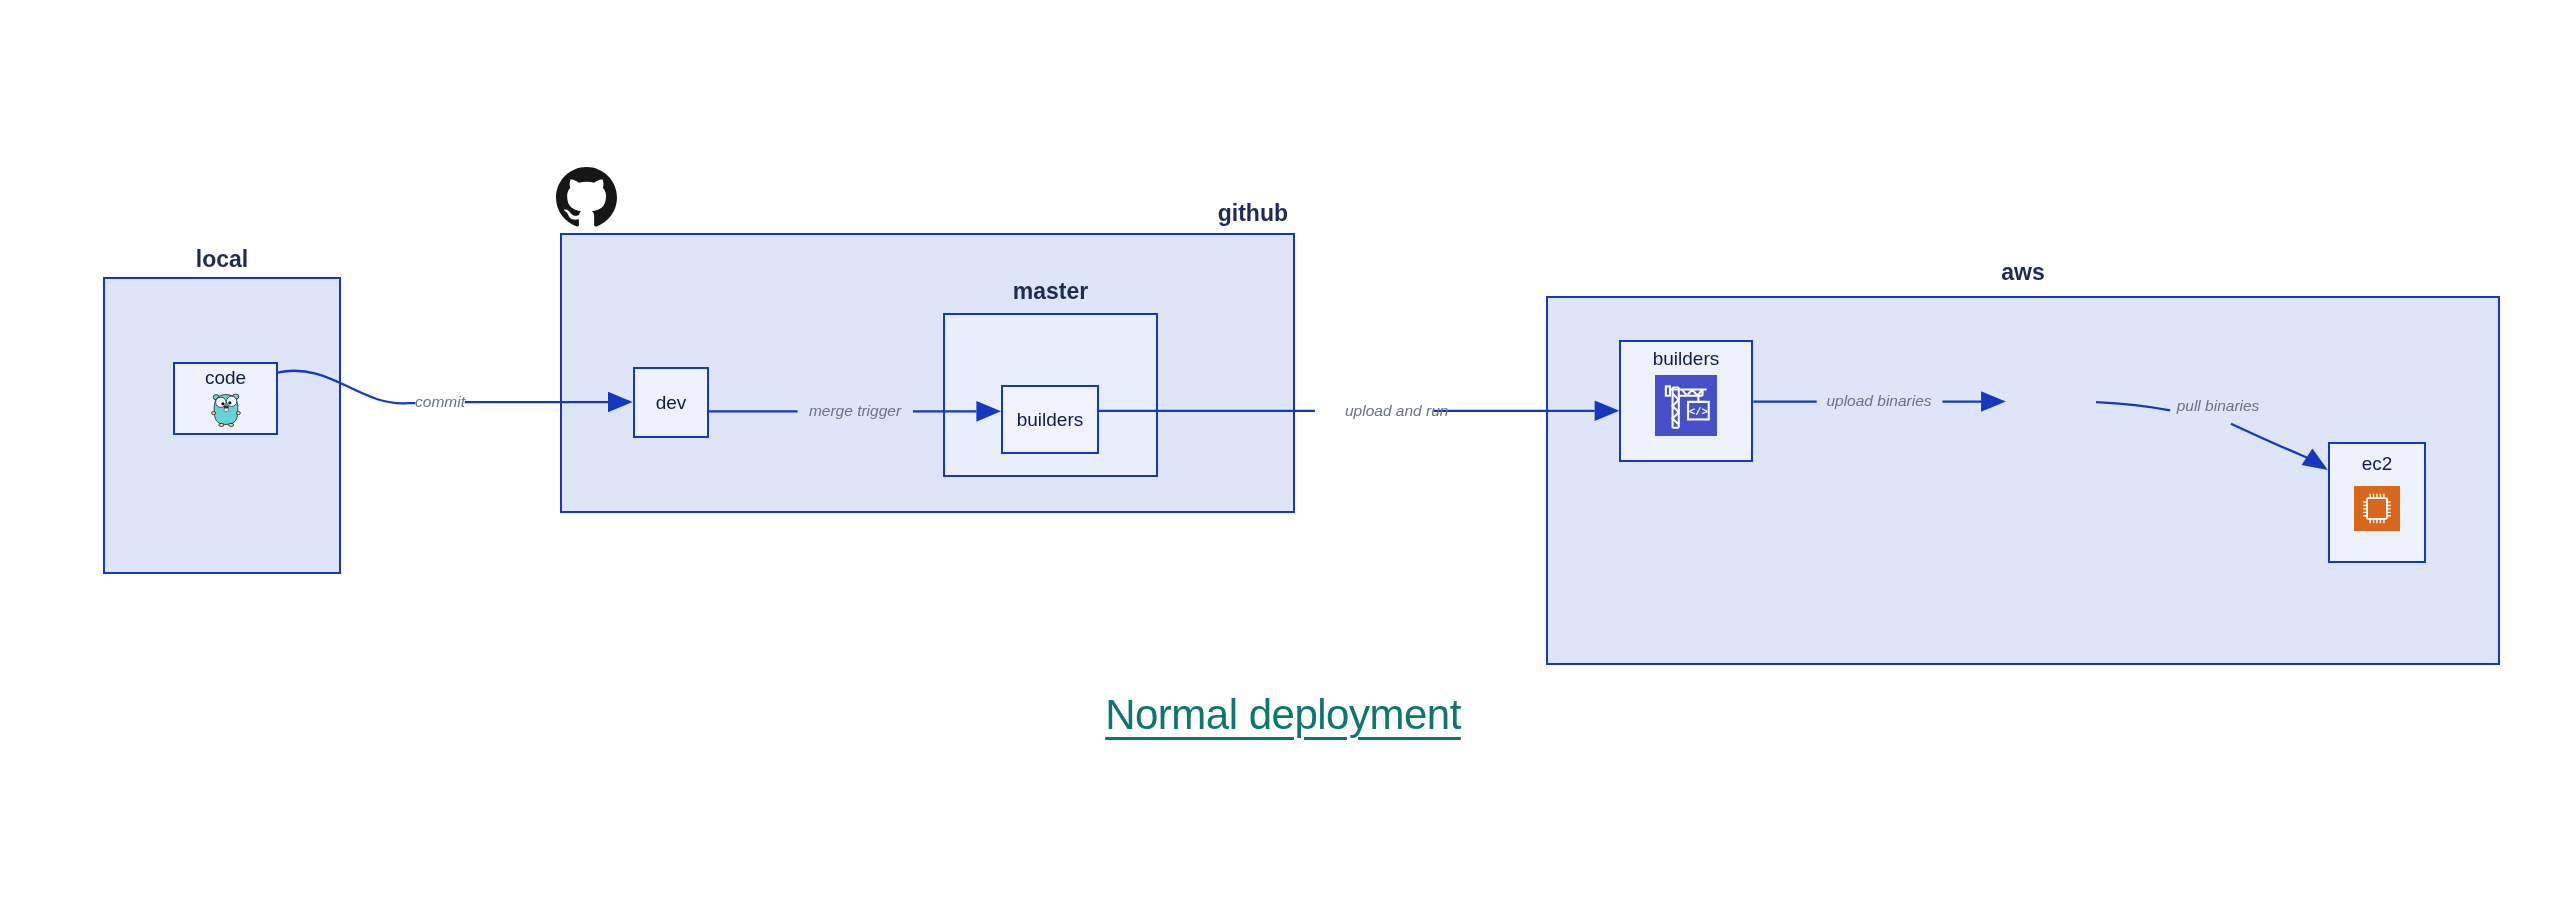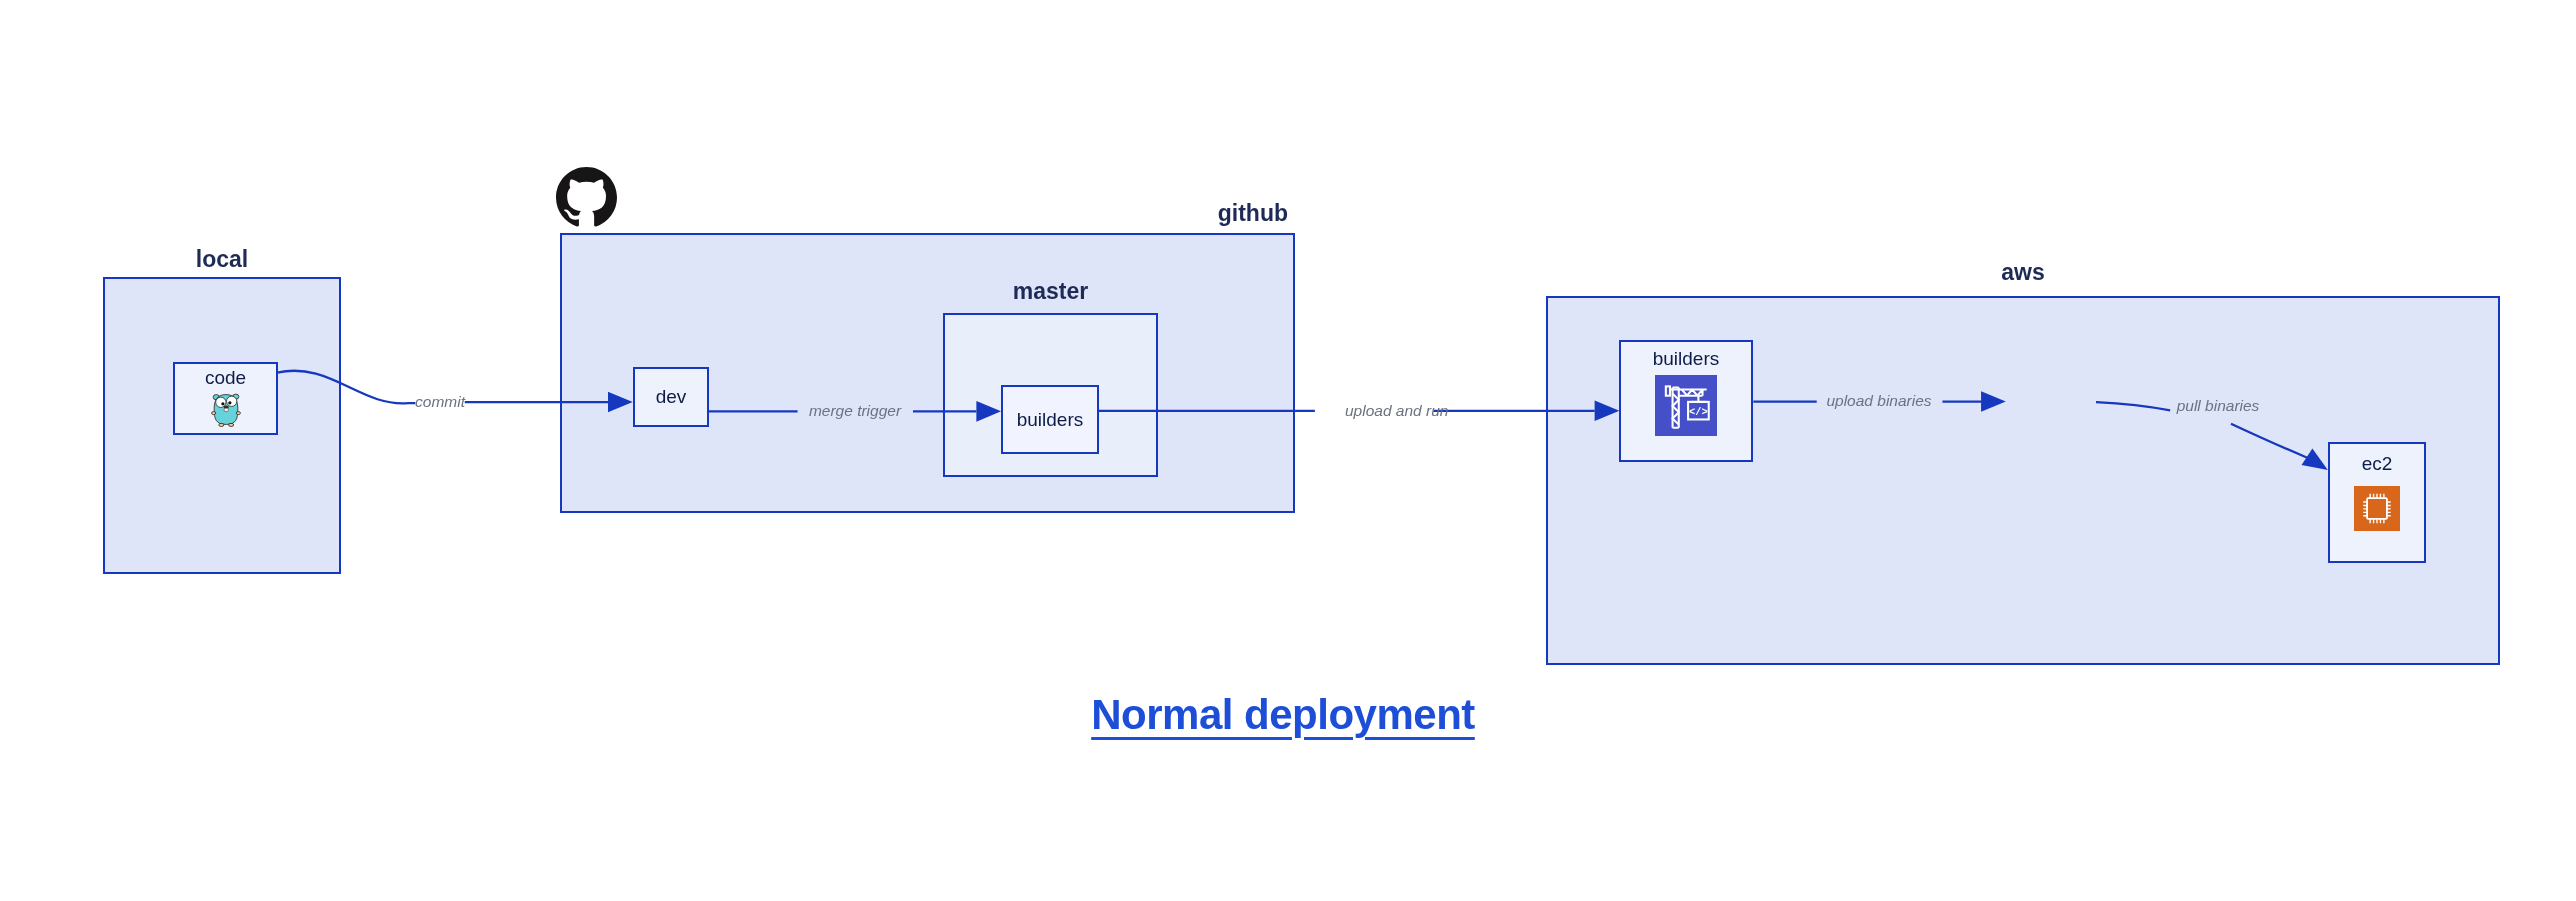--- a/index.html
+++ b/index.html
@@ -18,21 +18,21 @@
 
   .container-box{position:absolute;border:2.1px solid var(--blue);background:var(--fill-outer);}
   .container-box.mid{background:var(--fill-mid);}
   .container-label{position:absolute;color:var(--label-navy);font-size:23px;font-weight:600;white-space:nowrap;}
   .leaf-box{position:absolute;border:2.1px solid var(--blue);background:var(--fill-leaf);display:flex;flex-direction:column;align-items:center;}
   .leaf-label{color:var(--navy);font-size:19px;font-weight:400;white-space:nowrap;}
   .leaf-center{justify-content:center;}
   .edge-label{position:absolute;color:var(--gray);font-size:15.5px;font-style:italic;white-space:nowrap;transform:translate(-50%,-50%);}
   .edge-label.left-anchor{transform:translate(0,-50%);margin-left:25px;}
   #arrow-layer{position:absolute;left:0;top:0;pointer-events:none;}
-  #title{position:absolute;color:#1d4ed8;font-size:42px;font-weight:700;letter-spacing:-0.5px;white-space:nowrap;transform:translateX(-50%);text-decoration:underline;text-decoration-thickness:3.1px;text-underline-offset:8.2px;}
+  #title{position:absolute;color:#0f766e;font-size:42px;font-weight:400;letter-spacing:-0.5px;white-space:nowrap;transform:translateX(-50%);text-decoration:underline;text-decoration-thickness:3.1px;text-underline-offset:8.2px;}
 </style>
 </head>
 <body>
 
 <div id="canvas">
 
   <div class="container-box" style="left:103px;top:277px;width:238px;height:297px;"></div>
   <div class="container-label" style="left:103px;top:246px;width:238px;text-align:center;">local</div>
 
   <div class="container-box" style="left:560px;top:233px;width:735px;height:280px;"></div>
@@ -88,21 +88,21 @@
           <circle cx="46" cy="18" r="10" fill="#ffffff"></circle>
         </g>
         <circle cx="29" cy="23" r="3.2" fill="#111111"></circle>
         <circle cx="42.5" cy="21" r="3.2" fill="#111111"></circle>
         <ellipse cx="35.5" cy="29.5" rx="5" ry="3.4" fill="#3a2a1e"></ellipse>
         <rect x="31.5" y="31.5" width="8" height="6" rx="1.5" fill="#ffffff" stroke="#2a2a2a" stroke-width="1"></rect>
       </svg>
     </div>
   </div>
 
-  <div class="leaf-box leaf-center" style="left:633px;top:367px;width:76px;height:60px;">
+  <div class="leaf-box leaf-center" style="left:633px;top:367px;width:76px;height:71px;">
     <div class="leaf-label">dev</div>
   </div>
 
   <div class="leaf-box leaf-center" style="left:1001px;top:385px;width:98px;height:69px;background:#f1f4fe;">
     <div class="leaf-label">builders</div>
   </div>
 
   <div class="leaf-box" style="left:1619px;top:340px;width:134px;height:122px;padding-top:6.2px;gap:5.2px;">
     <div class="leaf-label">builders</div>
     <div style="width:62px;height:61px;background:#454fc8;">

